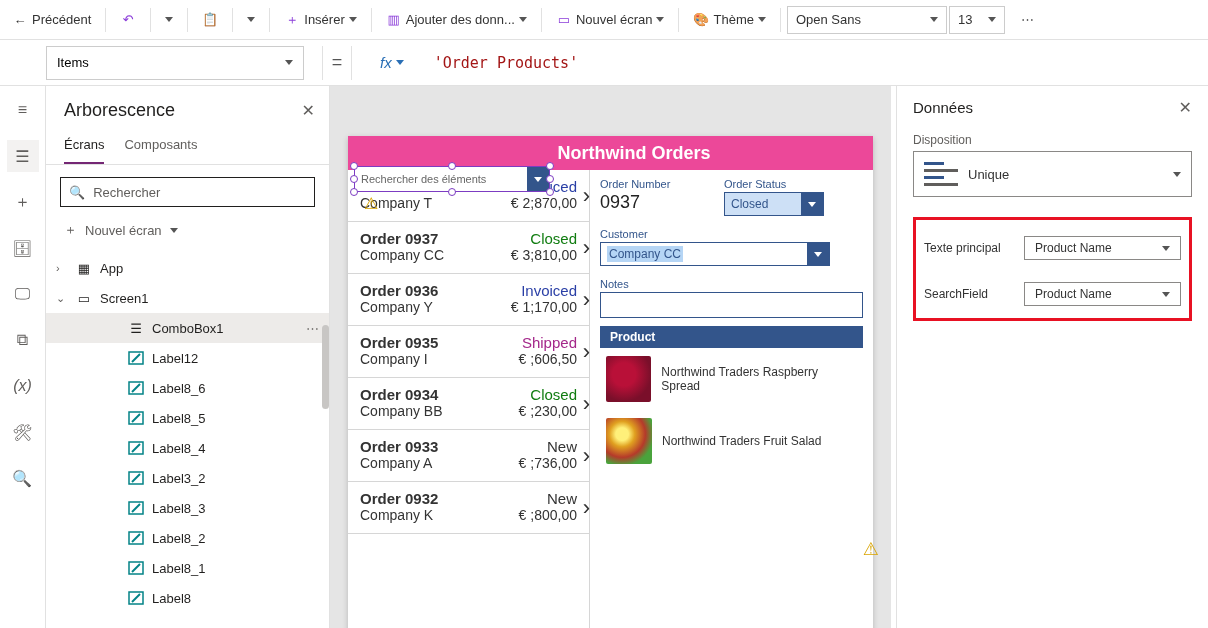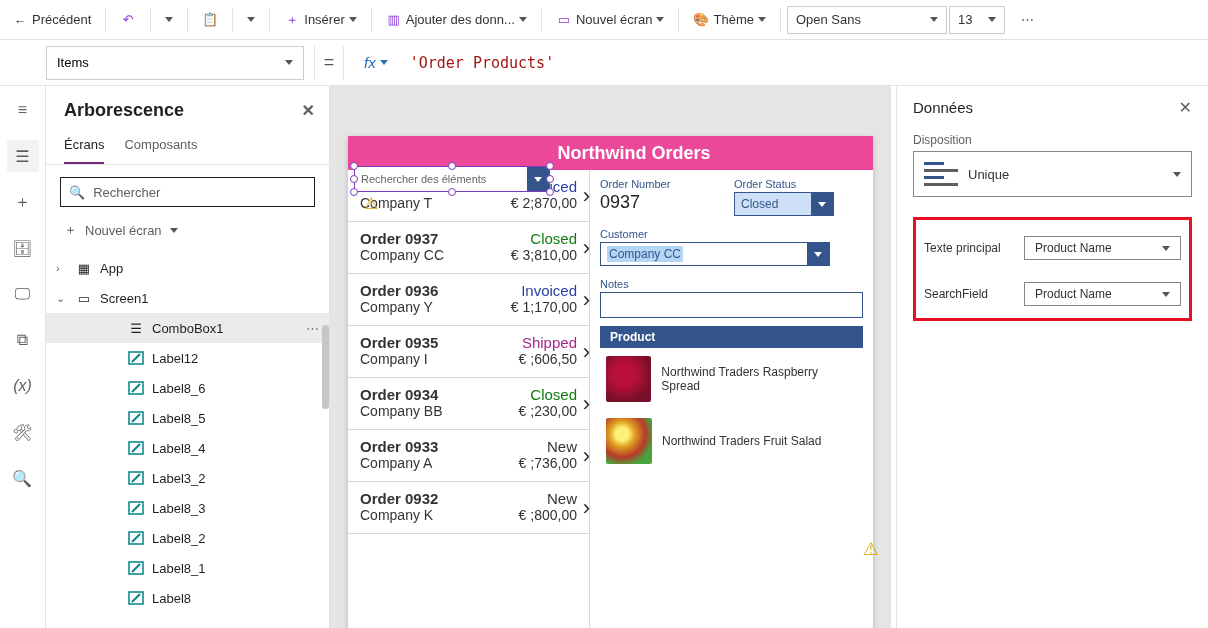--- a/index.html
+++ b/index.html
@@ -9,35 +9,35 @@
   .tb-item { display:flex; align-items:center; gap:4px; padding:0 8px; height:100%; cursor:pointer; white-space:nowrap; }
   .tb-sep { width:1px; height:24px; background:#e1e1e1; margin:0 4px;}
   .chev { width:0; height:0; border-left:4px solid transparent; border-right:4px solid transparent; border-top:5px solid #555; display:inline-block; }
   .icon-sq { width:16px; height:16px; display:inline-flex; align-items:center; justify-content:center; color:#323130; }
   .purple { color:#8b3cd9; }
   .font-field { border:1px solid #ccc; height:28px; padding:0 8px; display:flex; align-items:center; justify-content:space-between; background:#fff; font-size:13px; }
   .font-name { width:160px; }
   .font-size { width:56px; }
 
   
-  .fx-row { position:absolute; top:40px; left:0; right:0; height:46px; border-bottom:1px solid #e1e1e1; display:flex; align-items:center; padding:0 4px; gap:8px; }
+  .fx-row { position:absolute; top:40px; left:0; right:0; height:46px; border-bottom:1px solid #e1e1e1; display:flex; align-items:center; padding:0 4px; gap:16px; }
   .prop-dd { margin-left:42px; width:258px; height:34px; border:1px solid #ccc; display:flex; align-items:center; justify-content:space-between; padding:0 10px; font-size:13px; background:#fff; }
   .eq { width:30px; text-align:center; font-size:18px; color:#555; border-left:1px solid #e1e1e1; border-right:1px solid #e1e1e1; height:34px; display:flex; align-items:center; justify-content:center; margin:0 2px;}
   .fx-lbl { display:flex; align-items:center; gap:4px; font-style:italic; color:#2a6fb5; padding:0 10px; font-size:15px; }
   .fx-lbl .chev { border-top-color:#2a6fb5;}
   .fx-txt { color:#a31515; font-family: Consolas, monospace; font-size:15px; padding-left:4px; }
 
   
   .rail { position:absolute; top:86px; left:0; width:46px; bottom:0; border-right:1px solid #e1e1e1; display:flex; flex-direction:column; align-items:center; padding-top:8px; gap:14px; color:#605e5c; }
   .rail-btn { width:32px; height:32px; display:flex; align-items:center; justify-content:center; cursor:pointer; font-size:16px;}
   .rail-btn.active { background:#f3f2f1;}
 
   
   .tree { position:absolute; top:86px; left:46px; width:284px; bottom:0; border-right:1px solid #e1e1e1; background:#fff; display:flex; flex-direction:column;}
-  .tree-hd { display:flex; align-items:center; justify-content:space-between; padding:14px 14px 8px 18px; font-weight:700; font-size:18px; color:#201f1e;text-align:right;}
+  .tree-hd { display:flex; align-items:center; justify-content:space-between; padding:14px 14px 8px 18px; font-weight:400; font-size:18px; color:#201f1e;text-align:right;}
   .tree-tabs { display:flex; gap:20px; padding:0 18px; font-size:13px; border-bottom:1px solid #e1e1e1;}
   .tree-tab { padding:8px 0 10px; cursor:pointer; color:#605e5c;}
   .tree-tab.active { color:#201f1e; border-bottom:2px solid #742774;}
   .tree-search { margin:12px 14px 8px; border:1px solid #201f1e; height:30px; display:flex; align-items:center; gap:8px; padding:0 8px; font-size:13px; color:#605e5c;}
   .tree-newscreen { margin:0 14px 8px; height:30px; display:flex; align-items:center; gap:8px; padding:0 4px; font-size:13px; color:#605e5c; cursor:pointer;}
   .tree-list { flex:1; overflow:auto; font-size:13px; color:#201f1e;}
   .tree-row { height:30px; display:flex; align-items:center; gap:8px; padding-left:10px; cursor:pointer;}
   .tree-row.selected { background:#edebe9;}
   .tree-row .exp { width:12px; display:inline-block; font-size:11px; color:#605e5c;}
   .tree-row .ic { width:16px; height:16px; display:inline-flex; align-items:center; justify-content:center; }
@@ -55,21 +55,21 @@
   .list-col { width:242px; border-right:1px solid #d6d6d6; display:flex; flex-direction:column;}
   .list-item { border-bottom:1px solid #d6d6d6; padding:8px 12px 10px; position:relative;}
   .li-row1 { display:flex; justify-content:space-between; align-items:center; font-size:15px;}
   .li-order { font-weight:600; color:#333;}
   .li-status { font-weight:400; font-size:15px;}
   .li-row2 { display:flex; justify-content:space-between; font-size:14px; color:#333; }
   .li-arrow { position:absolute; right:-1px; top:50%; transform:translateY(-50%); font-size:22px; color:#333; font-weight:300;}
   .st-invoiced{color:#2a3fa6;} .st-closed{color:#107c10;} .st-shipped{color:#a4278a;} .st-new{color:#333;}
 
   .detail-col { flex:1; padding:8px 10px 0; position:relative; display:flex; flex-direction:column;}
-  .d-row { display:flex; gap:14px;}
+  .d-row { display:flex; gap:4px;}
   .d-field { display:flex; flex-direction:column; font-size:11px; color:#33558b;}
   .d-field .lab { margin-bottom:2px;}
   .d-on { font-size:18px; color:#222; font-weight:400;}
   .dd-box { border:1px solid #33558b; height:24px; display:flex; align-items:stretch; background:#fff;}
   .dd-box .txt { flex:1; padding:0 6px; display:flex; align-items:center; font-size:12px; background:#cde0f6;}
   .dd-box .btn { width:22px; background:#33558b; color:#fff; display:flex; align-items:center; justify-content:center;}
   .cust-box { border:1px solid #33558b; height:24px; display:flex; align-items:stretch; background:#fff; width:230px;}
   .cust-box .txt { flex:1; padding:0 6px; display:flex; align-items:center; font-size:12px;}
   .cust-box .txt span.hl{ background:#b5d5f5; padding:1px 2px;}
   .cust-box .btn { width:22px; background:#33558b; color:#fff; display:flex; align-items:center; justify-content:center;}

